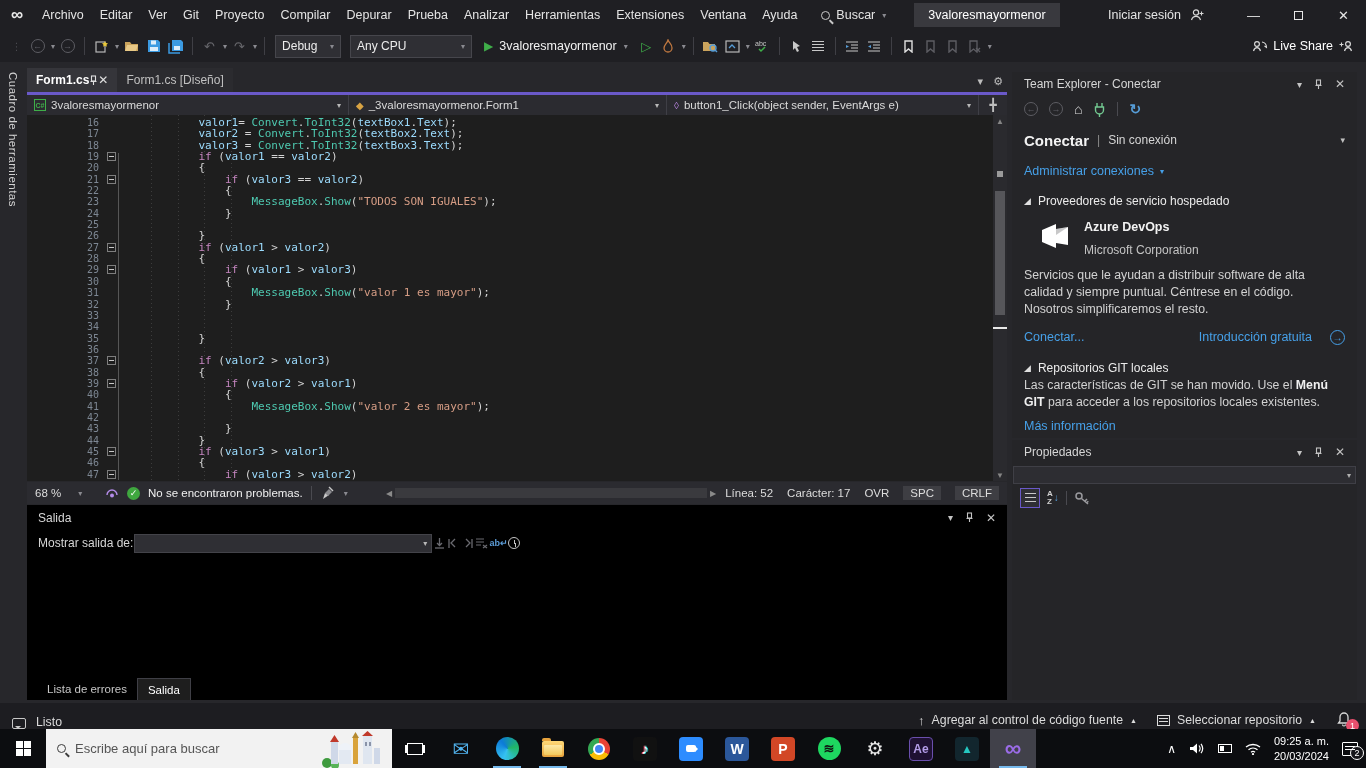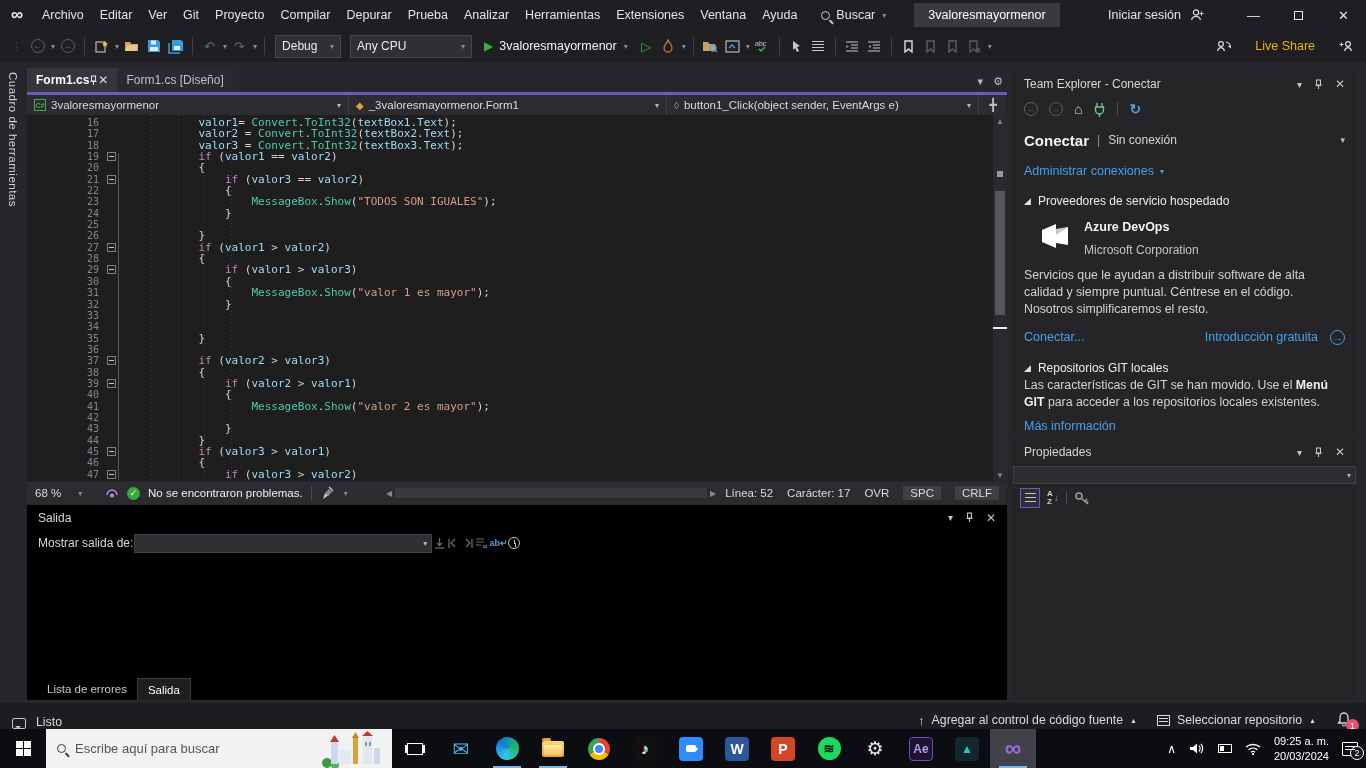--- a/index.html
+++ b/index.html
@@ -25,21 +25,21 @@
   .tbi{min-width:19px;height:22px;display:flex;align-items:center;justify-content:center;color:#c8c8c8;font-size:13px}
   .dim{color:#66666b}
   .tsep{width:1px;height:18px;background:#3f3f45;margin:0 4px}
   .ddash{color:#4a4a50;font-size:10px;letter-spacing:-2px}
   .circ{width:14px;height:14px;border:1.4px solid #5d5d63;border-radius:50%;display:flex;align-items:center;justify-content:center;color:#5d5d63;font-size:9px}
   .tinycaret{font-size:8px;color:#8a8a90;margin-left:1px}
   .selbox{height:23px;background:#2f2f34;border:1px solid #46464c;color:#ececec;display:flex;align-items:center;justify-content:space-between;font-size:12px;padding:0 6px;gap:8px;margin:0 3px}
   .runbtn{display:flex;align-items:center;gap:6px;color:#f2f2f2;font-size:12.5px;margin:0 6px}
   .play{color:#3fae49;font-size:12px}
   .hollowplay{color:#3fae49;font-size:13px}
-  .liveshare{position:absolute;right:12px;top:0;height:32px;display:flex;align-items:center;gap:23px;color:#eab308;font-size:12.5px}
+  .liveshare{position:absolute;right:12px;top:0;height:32px;display:flex;align-items:center;gap:5px;color:#ffffff;font-size:12.5px}
   .lines-icon{width:12px;height:10px;background:repeating-linear-gradient(#c8c8c8 0 1px,transparent 1px 3px)}
 
   
   .leftstrip{position:absolute;left:0;top:62px;width:27px;height:641px;background:#27272b}
   .vtab{writing-mode:vertical-rl;font-size:11.5px;color:#d2d2d2;padding-top:10px;margin-left:7px;letter-spacing:.5px}
 
   
   .edcol{position:absolute;left:27px;top:62px;width:980px;height:441px}
   .tabstrip{height:30px;display:flex;align-items:flex-end;position:relative}
   .tab{height:24px;display:flex;align-items:center;padding:0 9px;font-size:12px;color:#c0c0c0;background:#2b2b2f}
@@ -112,21 +112,21 @@
   .tepage .caret{margin-left:auto;color:#c0c0c0;font-size:9px}
   .bluelink{color:#46a0e8;font-size:12.5px}
   .telink{margin-top:8px;display:flex;align-items:center;gap:5px}
   .sechead{margin-top:16px;display:flex;align-items:center;gap:7px;font-size:12px;color:#ececec}
   .sechead .tri{color:#e0e0e0;font-size:9px}
   .azrow{display:flex;align-items:flex-start;gap:12px;margin-top:12px;padding-left:14px}
   .azname{font-size:12.5px;color:#f2f2f2;font-weight:bold}
   .azvendor{font-size:12px;color:#c4c4c4;margin-top:9px}
   .azdesc{margin-top:10px;font-size:12.3px;color:#d2d2d2;line-height:1.38}
   .azlinks{display:flex;justify-content:space-between;align-items:center;margin-top:12px}
-  .introlink{display:flex;align-items:center;gap:12px}
+  .introlink{display:flex;align-items:center;gap:18px}
   .circarrow{width:15px;height:15px;border:1.5px solid #46a0e8;border-radius:50%;color:#46a0e8;font-size:10px;display:flex;align-items:center;justify-content:center}
   .gittext{margin-top:2px;font-size:12.3px;color:#d2d2d2;line-height:1.4}
   .gittext b{color:#f0f0f0}
 
   .proppanel{position:absolute;left:1012px;top:440px;width:345px;height:260px;background:#252528}
   .propheader{height:24px;display:flex;align-items:center;padding:0 12px;font-size:12px;color:#d6d6d6}
   .propcombo{margin:2px 1px 0 1px;height:18px;background:#2d2d32;border:1px solid #3f3f46;display:flex;align-items:center;justify-content:flex-end;padding-right:4px;color:#b0b0b0;font-size:8px}
   .proptools{height:28px;display:flex;align-items:center;gap:7px;padding-left:8px}
   .catbtn{width:20px;height:20px;border:1px solid #6a59c9;background:#2f2f34;display:flex;align-items:center;justify-content:center}
   .gridglyph{width:11px;height:11px;background:

